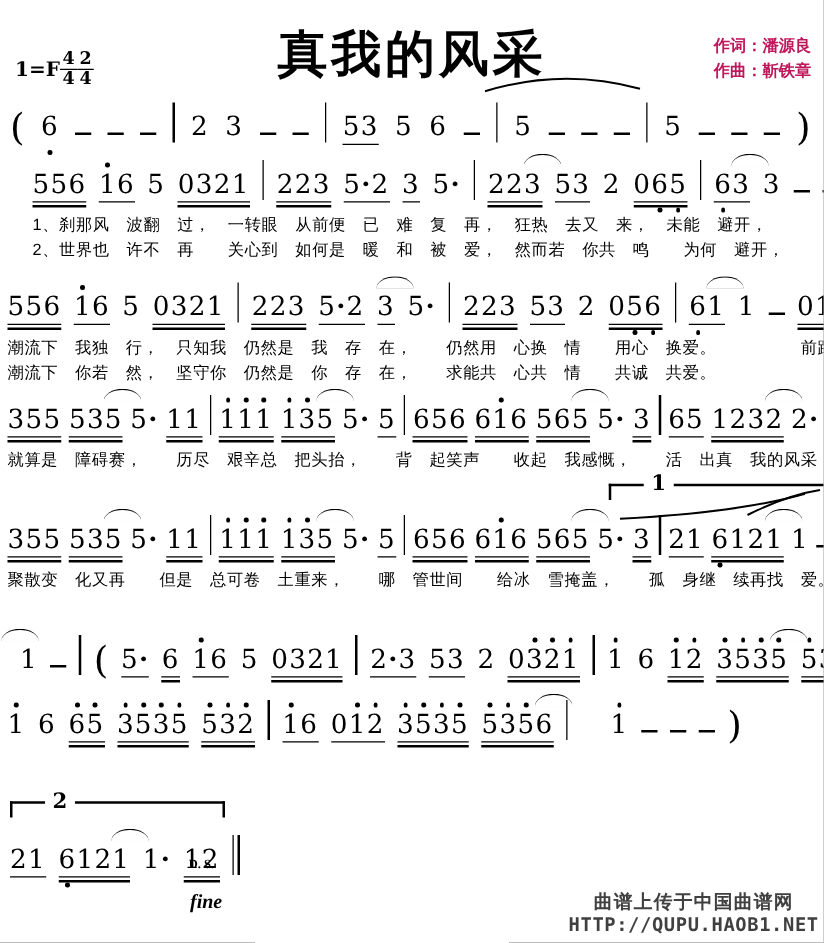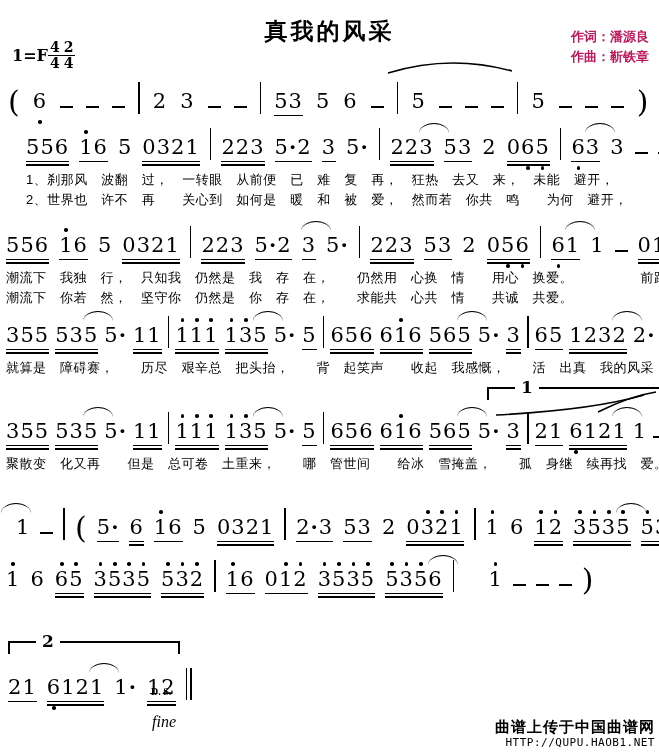--- a/index.html
+++ b/index.html
@@ -3,21 +3,21 @@
 <meta charset="utf-8">
 <style>
   html,body{margin:0;padding:0;background:#888;}
   #page{position:relative;width:659px;height:754px;background:#ffffff;margin:0 auto;overflow:hidden;
         font-family:"DejaVu Serif",serif;color:#000;}
   
   .keysig{position:absolute;left:12px;top:40px;font-size:16px;font-weight:bold;display:flex;align-items:center;gap:0;}
   .frac{display:inline-flex;flex-direction:column;align-items:center;font-size:14px;line-height:1.05;}
   .frac .num{border-bottom:1.6px solid #000;padding:0 2px;}
   .title{position:absolute;left:0;right:0;top:16px;text-align:center;
-         font-family:"Liberation Serif",serif;font-weight:bold;font-size:23px;letter-spacing:3px;}
+         font-family:"Liberation Serif",serif;font-weight:bold;font-size:40px;letter-spacing:3px;}
   .credits{position:absolute;right:10px;top:27px;font-family:"Liberation Sans",sans-serif;
            font-weight:bold;font-size:13px;line-height:1.55;text-align:left;}
   
   .line{position:absolute;}
   .nrow{display:flex;align-items:baseline;gap:10px;padding-top:10px;}
   .nrow.sparse{gap:13px;}
   .nrow.dense{gap:6px;}
   .g{position:relative;display:inline-flex;align-items:baseline;font-size:21px;letter-spacing:1px;line-height:1;}
   .g.u1,.g.u2{border-bottom:1.6px solid #000;padding-bottom:3px;}
   .g.u2::after{content:"";position:absolute;left:0;right:0;bottom:-5px;height:1.6px;background:#000;}
@@ -50,25 +50,25 @@
   .volta .vnum{position:absolute;top:-12px;left:26px;background:#fff;padding:0 6px;font-size:17px;font-weight:bold;}
   .v1{left:487px;top:387px;width:170px;border-left:2px solid #000;}
   .v2{left:8px;top:641px;width:168px;border-left:2px solid #000;border-right:2px solid #000;}
   
   .curve{position:absolute;}
   .c-intro{left:385px;top:56px;}
   .c-l4{left:596px;top:389px;}
   .c-l5{left:494px;top:392px;}
   
   .ds{position:absolute;left:151px;top:686px;font-family:"Liberation Serif",serif;font-weight:bold;font-size:10px;}
-  .fine{position:absolute;left:152px;top:713px;font-family:"Liberation Serif",serif;font-style:italic;font-weight:normal;font-size:16px;}
+  .fine{position:absolute;left:152px;top:713px;font-family:"Liberation Serif",serif;font-style:italic;font-weight:bold;font-size:16px;}
   
   .footer{position:absolute;right:4px;bottom:4px;text-align:right;line-height:1.25;}
   .footer .site{font-family:"Liberation Sans",sans-serif;font-weight:bold;font-size:15px;letter-spacing:1px;}
-  .footer .url{font-family:"DejaVu Sans Mono",monospace;font-weight:normal;font-size:11px;letter-spacing:.5px;}
+  .footer .url{font-family:"DejaVu Sans Mono",monospace;font-weight:bold;font-size:15px;letter-spacing:.5px;}
 </style>
 </head>
 <body>
 
 <div id="page">
 
   <div class="keysig">
     <span>1=F</span>
     <span class="frac">
       <span class="num">4</span>
@@ -700,18 +700,18 @@
   <svg class="curve c-l4" width="62" height="26" viewBox="0 0 62 26">
     <path d="M60,3 Q34,7 2,23" fill="none" stroke="#000" stroke-width="1.6"></path>
   </svg>
   <svg class="curve c-l5" width="152" height="26" viewBox="0 0 152 26">
     <path d="M2,23 Q98,18 150,3" fill="none" stroke="#000" stroke-width="1.6"></path>
   </svg>
 
   <div class="ds">D. S.</div>
   <div class="fine">fine</div>
 
-  <div class="footer" style="color: #000000;">
+  <div class="footer" style="color: #404040; text-align: center;">
     <div class="site">曲谱上传于中国曲谱网</div>
     <div class="url">HTTP://QUPU.HAOB1.NET</div>
   </div>
 
 </div>
 
 </body></html>

